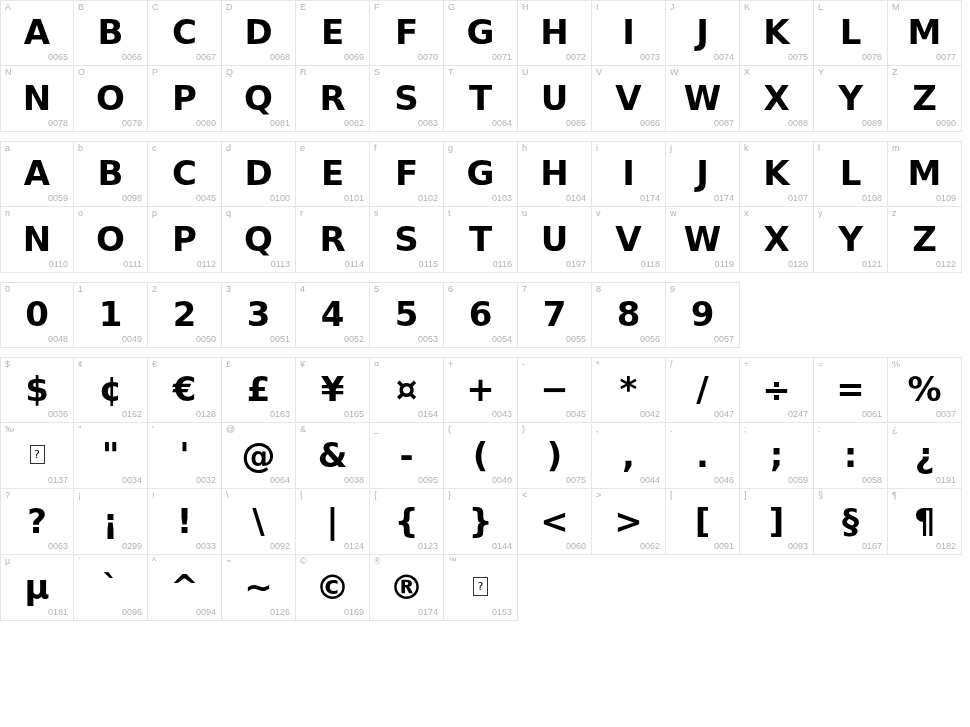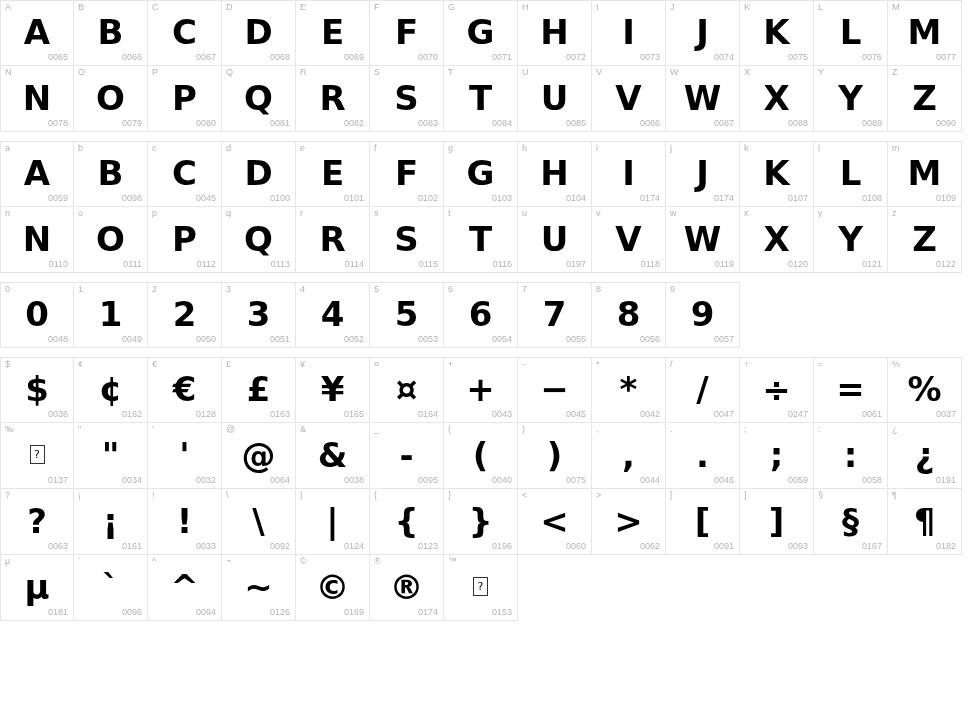--- a/index.html
+++ b/index.html
@@ -543,21 +543,21 @@
         <div class="code">0191</div>
       </div>
       <div class="cell row-start">
         <div class="corner">?</div>
         <div class="glyph">?</div>
         <div class="code">0063</div>
       </div>
       <div class="cell">
         <div class="corner">¡</div>
         <div class="glyph">¡</div>
-        <div class="code">0161</div>
+        <div class="code">0299</div>
       </div>
       <div class="cell">
         <div class="corner">!</div>
         <div class="glyph">!</div>
         <div class="code">0033</div>
       </div>
       <div class="cell">
         <div class="corner">\</div>
         <div class="glyph">\</div>
         <div class="code">0092</div>
@@ -568,21 +568,21 @@
         <div class="code">0124</div>
       </div>
       <div class="cell">
         <div class="corner">{</div>
         <div class="glyph">{</div>
         <div class="code">0123</div>
       </div>
       <div class="cell">
         <div class="corner">}</div>
         <div class="glyph">}</div>
-        <div class="code">0196</div>
+        <div class="code">0144</div>
       </div>
       <div class="cell">
         <div class="corner">&lt;</div>
         <div class="glyph">&lt;</div>
         <div class="code">0060</div>
       </div>
       <div class="cell">
         <div class="corner">&gt;</div>
         <div class="glyph">&gt;</div>
         <div class="code">0062</div>

